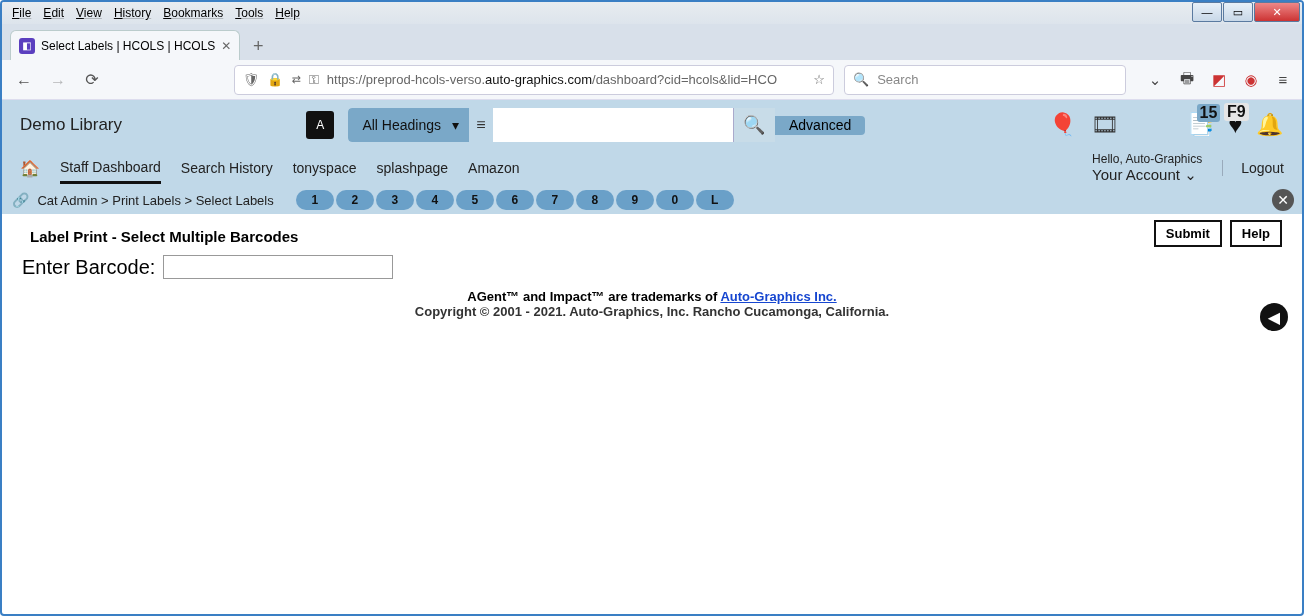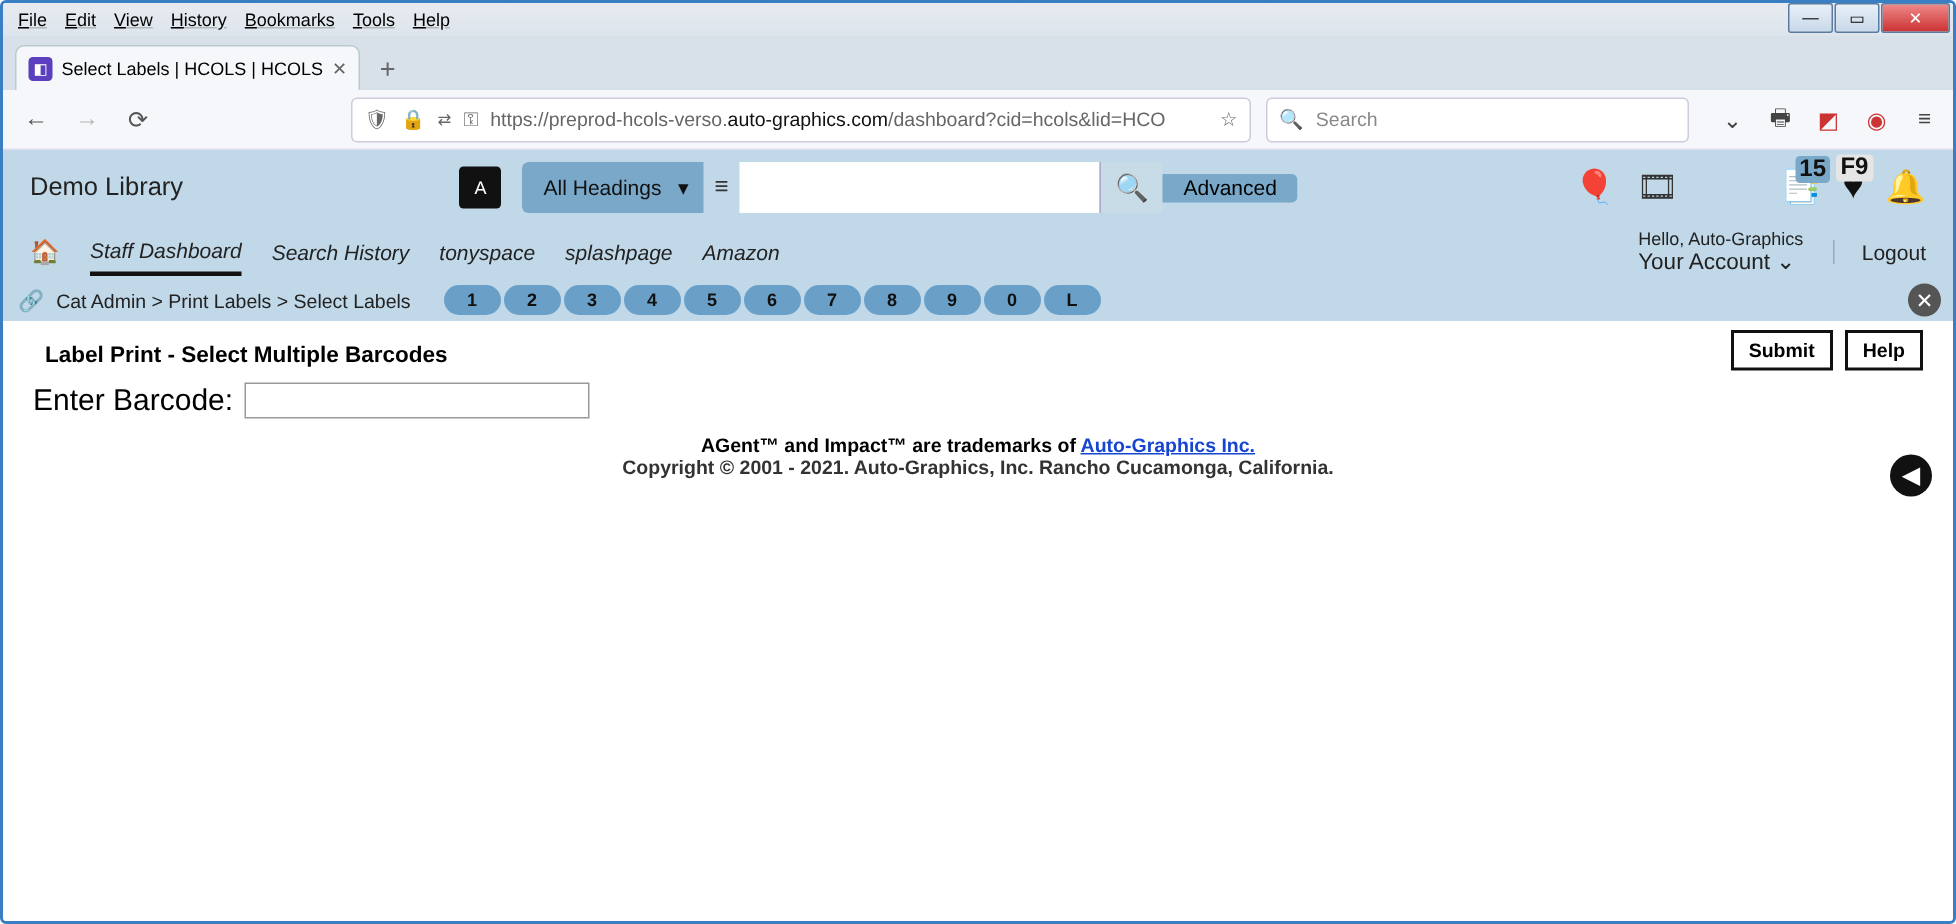--- a/index.html
+++ b/index.html
@@ -49,21 +49,21 @@
 .balloon { font-size:22px;}
 .film { font-size:22px; color:#333;}
 .stack-icon { position:relative; font-size:22px; color:#333;}
 .badge-num { position:absolute; top:-8px; right:-6px; background:#7aa8c8; color:#111; font-size:16px; padding:0 3px; border-radius:3px; font-weight:bold;}
 .heart { font-size:24px; color:#111; position:relative;}
 .bell { font-size:22px; color:#333;}
 
 
 .navrow { height:36px; display:flex; align-items:center; padding:0 18px; gap:20px; font-size:14px; color:#222;}
 .navrow .home-ic { font-size:16px;}
-.navrow .nav-item { padding:6px 0;font-style:italic;}
+.navrow .nav-item { padding:6px 0;}
 .navrow .nav-item.active { border-bottom:3px solid #111; font-weight:500;}
 .account-block { margin-left:auto; display:flex; align-items:center; gap:20px;}
 .acct { font-size:12px; line-height:1.2;}
 .acct .big { font-size:15px;}
 .logout { font-size:14px; border-left:1px solid #9ab; padding-left:18px;}
 
 
 .crumbrow { height:28px; background:#c0d8e8; display:flex; align-items:center; padding:0 10px; gap:8px; font-size:13px; position:relative;}
 .crumbrow .link-ic { font-size:14px;}
 .crumbrow .crumbs { color:#222;}

